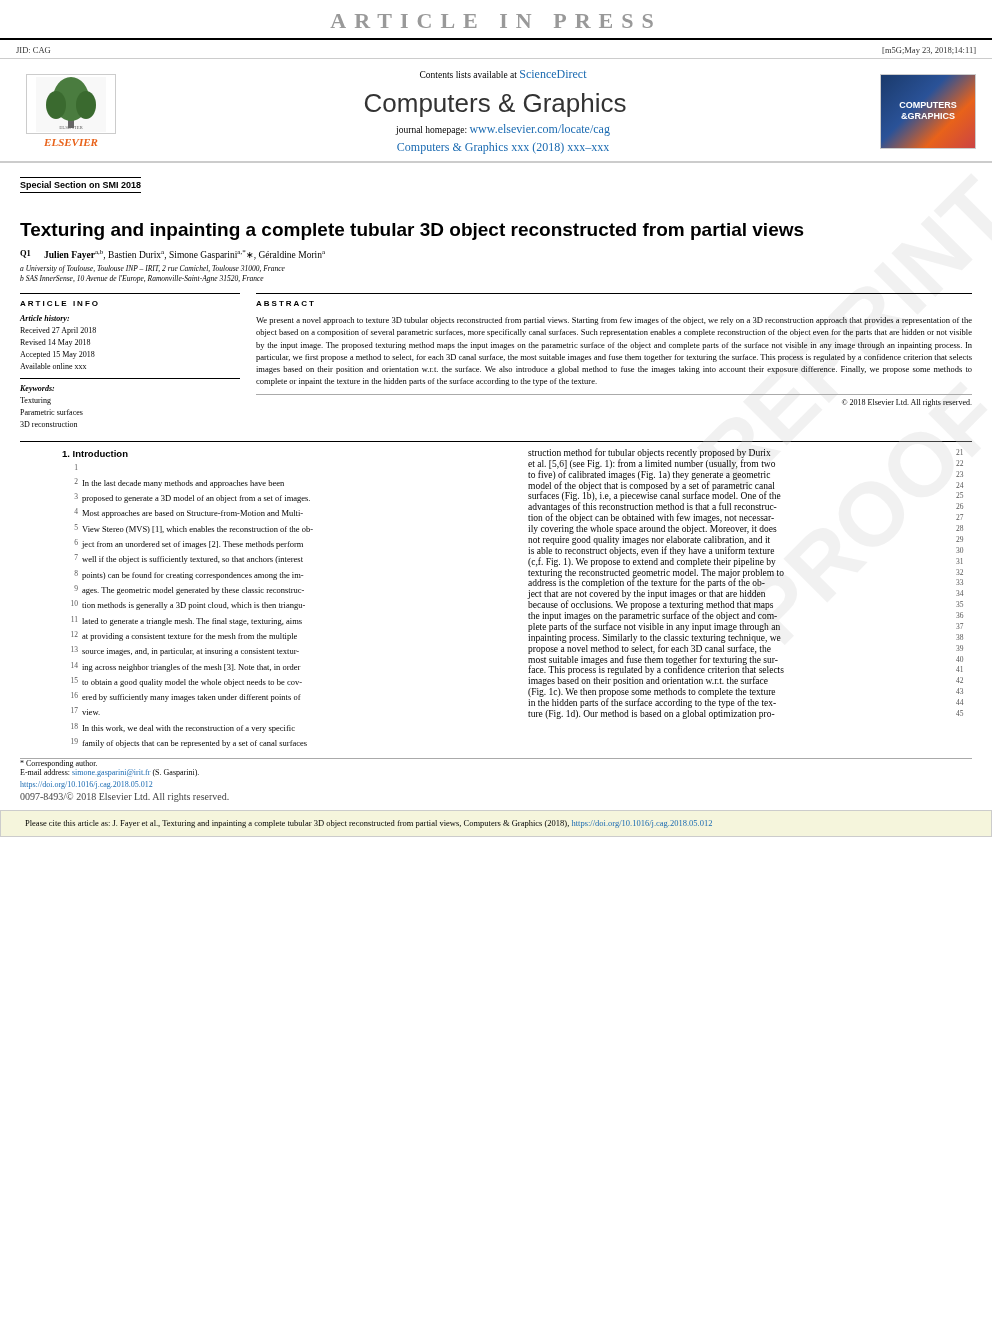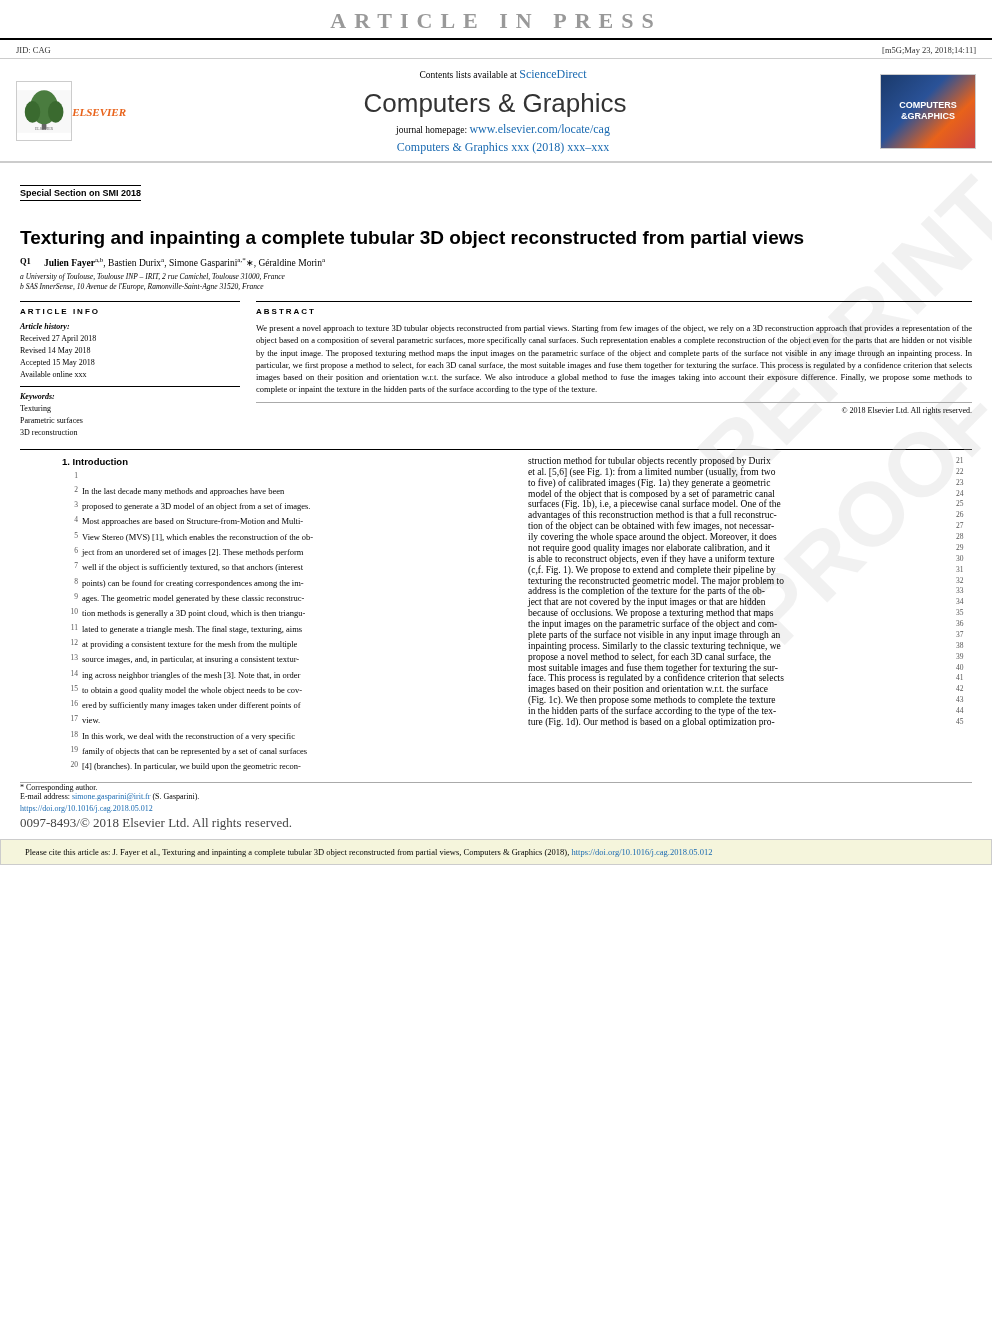--- a/index.html
+++ b/index.html
@@ -42,21 +42,21 @@
     .journal-header {
       display: flex;
       align-items: center;
       justify-content: space-between;
       padding: 8px 16px 6px 16px;
       border-bottom: 2px solid #ccc;
     }
     .elsevier-logo {
       width: 110px;
       display: flex;
-      flex-direction: row;
+      flex-direction: column;
       align-items: center;
     }
     .elsevier-logo-box {
       width: 90px;
       height: 60px;
       border: 1px solid #ccc;
       display: flex;
       align-items: center;
       justify-content: center;
       overflow: hidden;
@@ -113,21 +113,20 @@
 
     .special-section {
       font-size: 9px;
       font-weight: bold;
       margin-bottom: 4px;
       font-family: Arial, sans-serif;
       border-top: 1.5px solid #000;
       border-bottom: 1.5px solid #000;
       padding: 2px 0;
       display: inline-block;
-      margin-top: 8px;
     }
 
     .article-title {
       font-size: 19px;
       font-weight: bold;
       font-family: Arial, sans-serif;
       margin: 21px 0 6px 0;
       line-height: 1.25;
     }
 
@@ -312,21 +311,21 @@
       font-size: 8px;
       border-top: 0.5px solid #aaa;
     }
     .doi-link {
       color: #1a6ab1;
       font-size: 8px;
       display: block;
       margin-top: 3px;
     }
     .issn-line {
-      font-size: 13px;
+      font-size: 10px;
       color: #444;
       margin-top: 2px;
     }
 
     
     .citation-box {
       background: #f5f5dc;
       border: 0.5px solid #ccc;
       padding: 6px 24px;
       font-size: 8.5px;
@@ -534,24 +533,20 @@
     <span class="line-text">view.</span>
   </div>
           <div class="lined-paragraph">
     <span class="line-num">18</span>
     <span class="line-text">In this work, we deal with the reconstruction of a very specific</span>
   </div>
           <div class="lined-paragraph">
     <span class="line-num">19</span>
     <span class="line-text">family of objects that can be represented by a set of canal surfaces</span>
   </div>
-          <div class="lined-paragraph">
-    <span class="line-num">20</span>
-    <span class="line-text">[4] (branches). In particular, we build upon the geometric recon-</span>
-  </div>
         </div>
     </div>
 
     <div class="body-right">
       <div id="right-lines-container">
 
       <div class="right-line-numbers">
     <span class="right-text-col">struction method for tubular objects recently proposed by Durix</span>
     <span class="right-num-col">21</span>
   </div>

